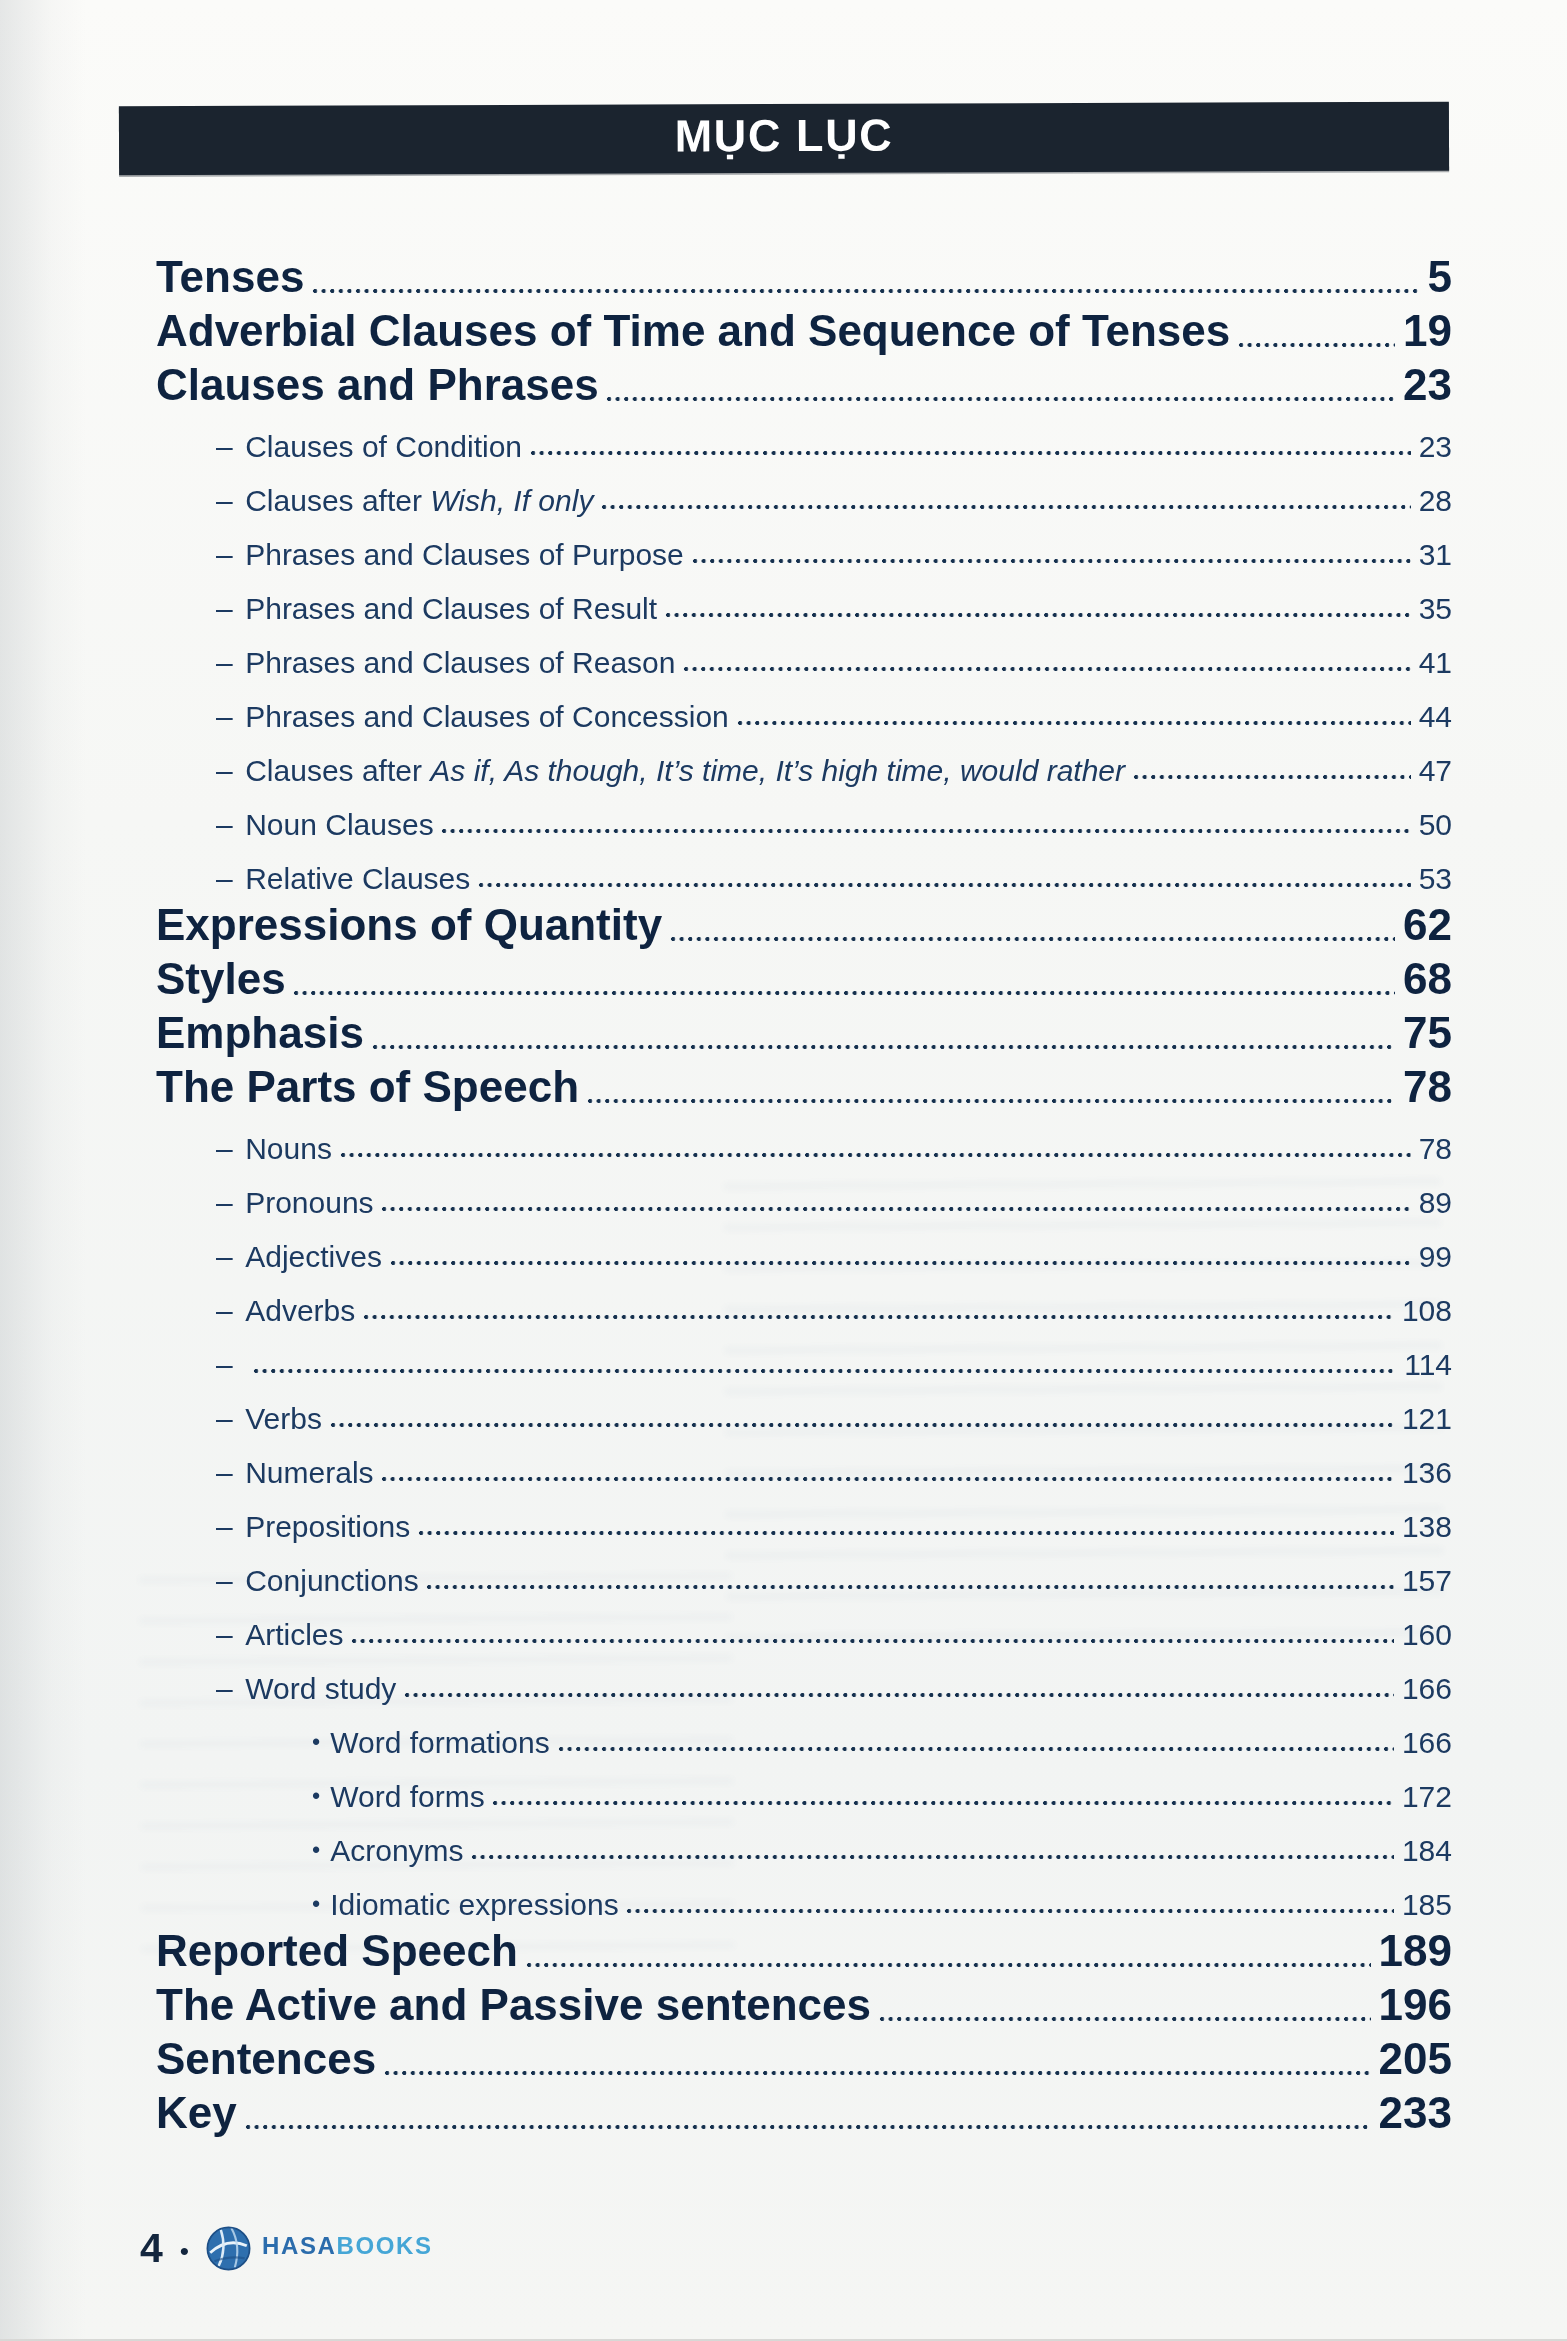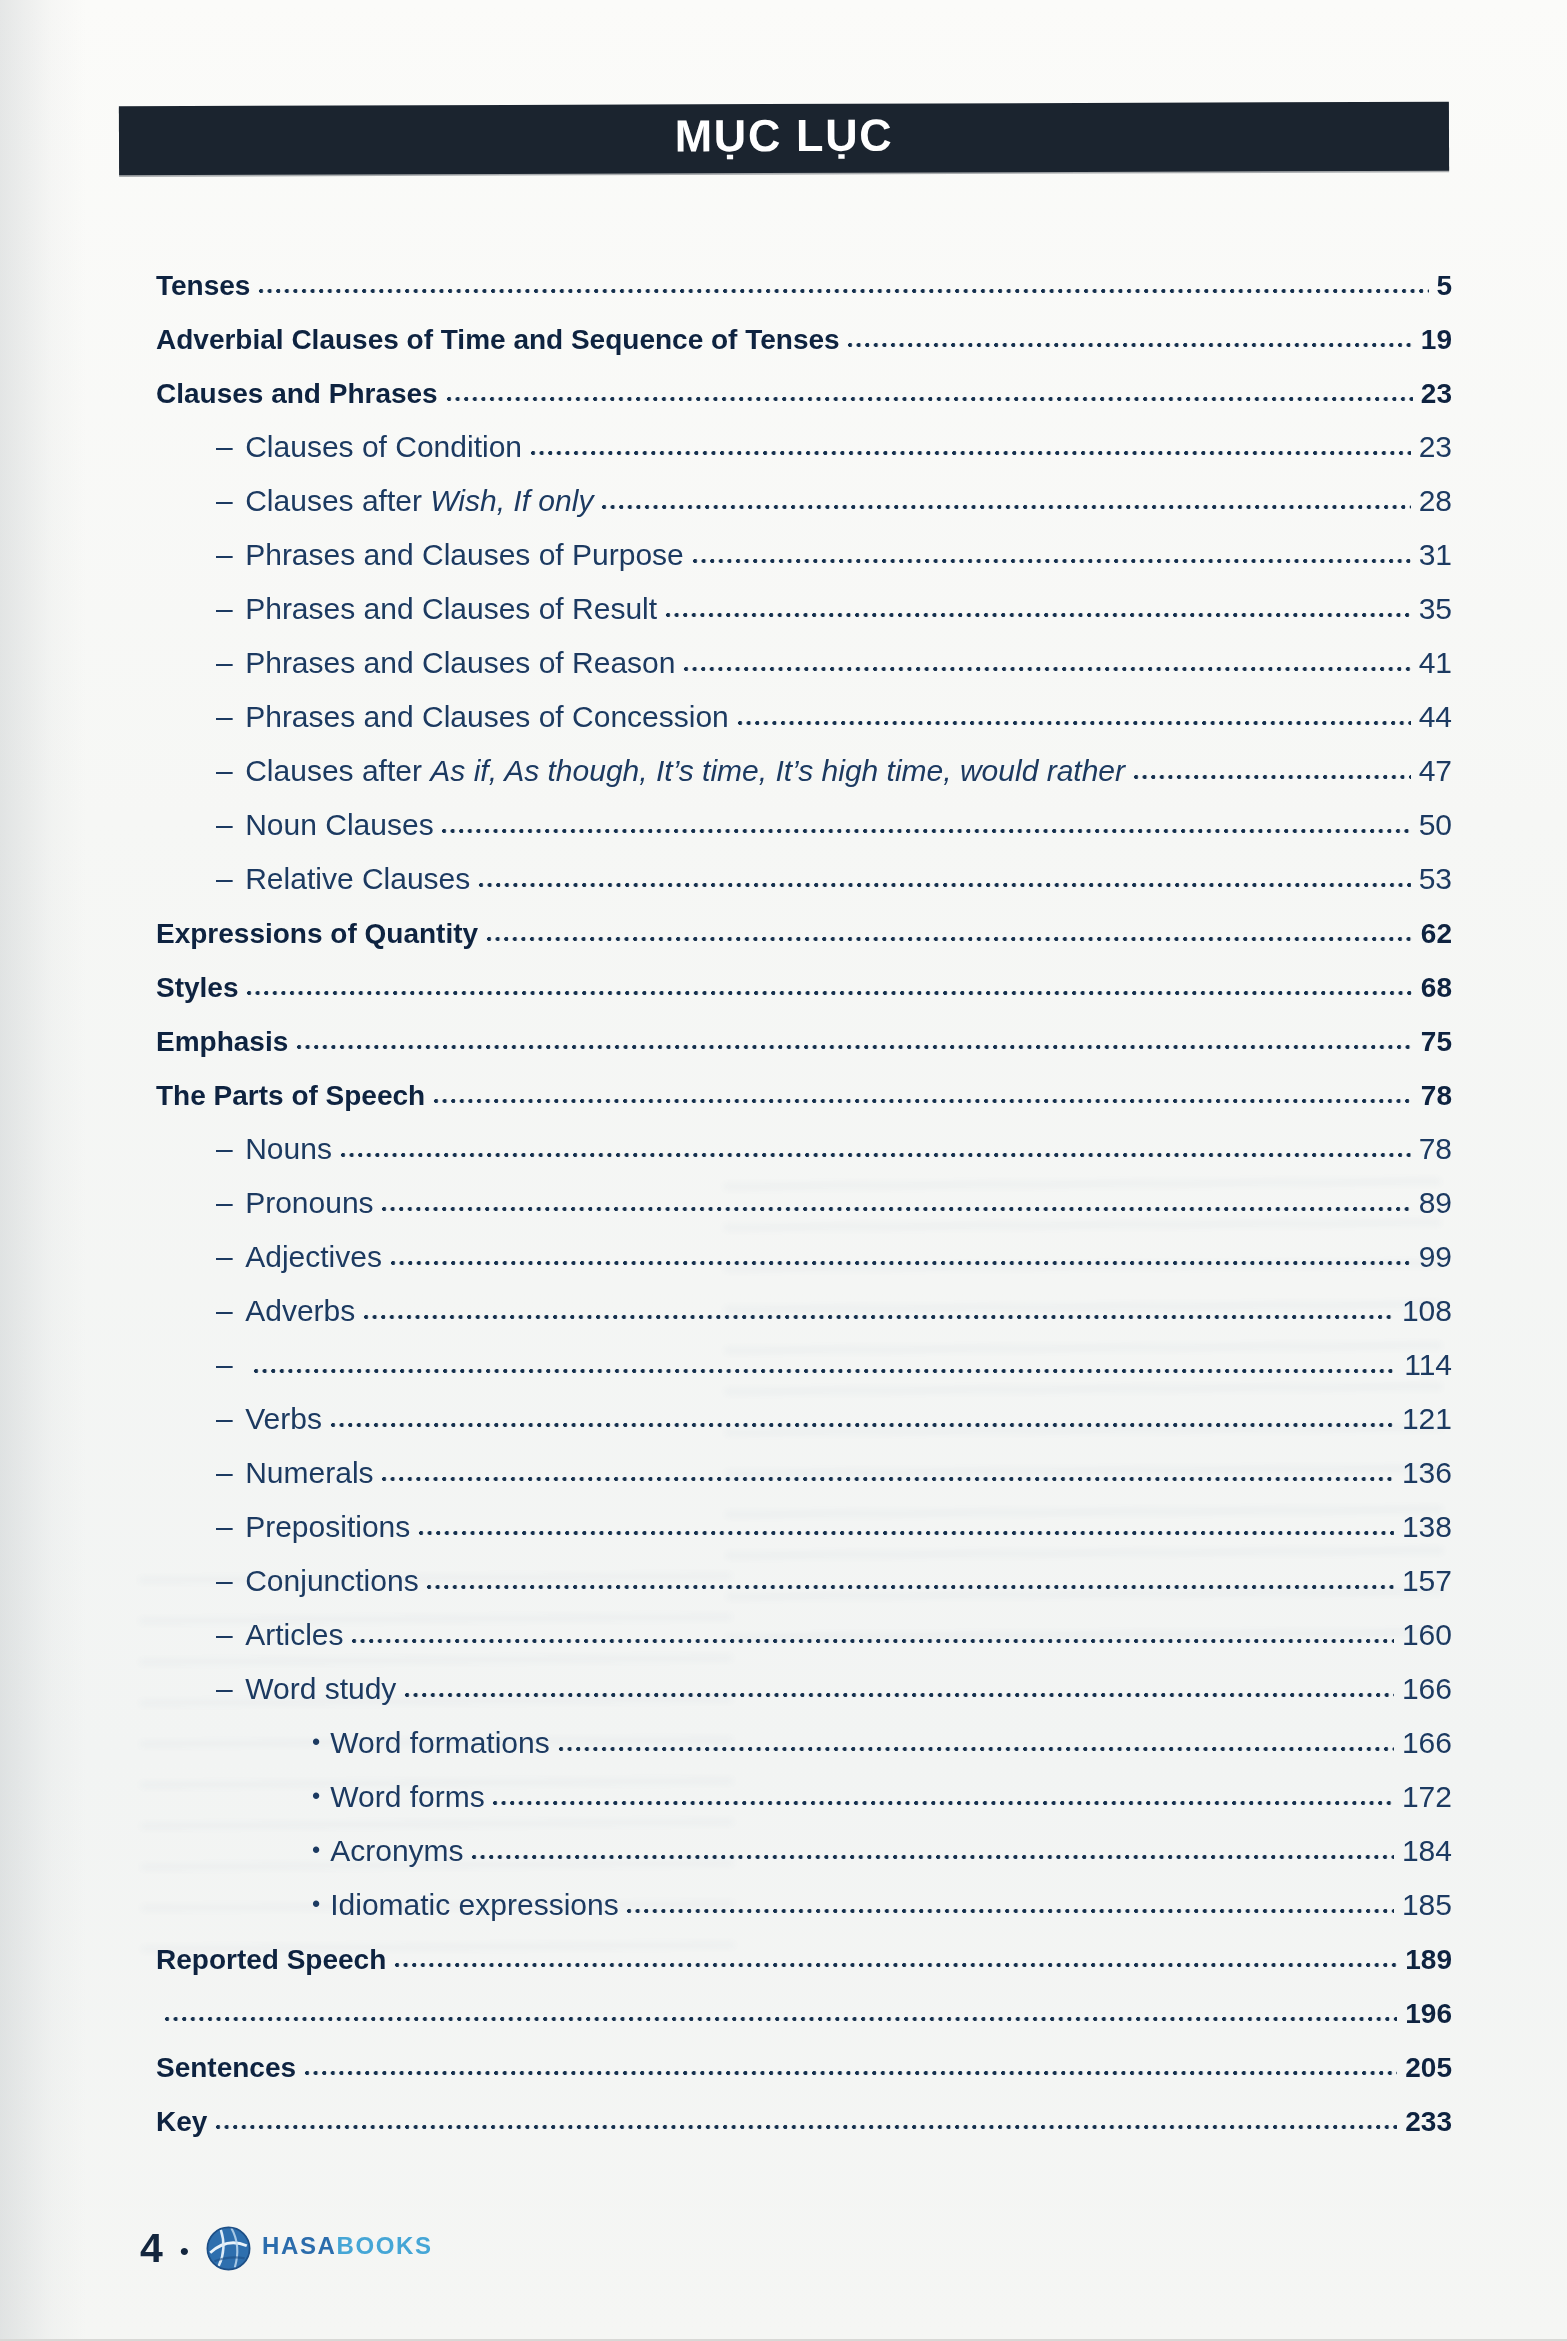--- a/index.html
+++ b/index.html
@@ -39,21 +39,21 @@
   .toc{
     position:absolute; left:156px; top:246px; width:1296px;
   }
   .row{
     display:flex; align-items:flex-end;
     height:54px;
     color:#1c3a61;
     font-size:30px;
   }
   .row > span{ line-height:1.05; white-space:nowrap; }
-  .row.l0{ font-weight:700; color:#0e2340; font-size:28px;text-align:right; }
+  .row.l0{ font-weight:700; color:#0e2340; font-size:44px;text-align:right; }
   .row.l1{ padding-left:60px; }
   .row.l2{ padding-left:156px; }
   .bullet{ margin-right:12.5px; }
   .row.l2 .bullet{ font-size:23.4px; padding-bottom:3.9px; margin-right:10px; }
   .label .it{ font-style:italic;margin-top:28px; }
   .leader{
     flex:1 1 auto;
     height:7.8px;
     margin:0 7.8px 5.5px 7.8px;
     background-image:radial-gradient(circle at 3.1px 3.9px, #15304e 1.8px, rgba(0,0,0,0) 2.3px);
@@ -278,20 +278,21 @@
       <span class="pagenum">185</span>
     </div>
       <div class="row l0">
 
       <span class="label"><span>Reported Speech </span></span>
       <span class="leader"></span>
       <span class="pagenum">189</span>
     </div>
       <div class="row l0">
 
+      <span class="label"><span>The Active and Passive sentences </span></span>
       <span class="leader"></span>
       <span class="pagenum">196</span>
     </div>
       <div class="row l0">
 
       <span class="label"><span>Sentences </span></span>
       <span class="leader"></span>
       <span class="pagenum">205</span>
     </div>
       <div class="row l0">

